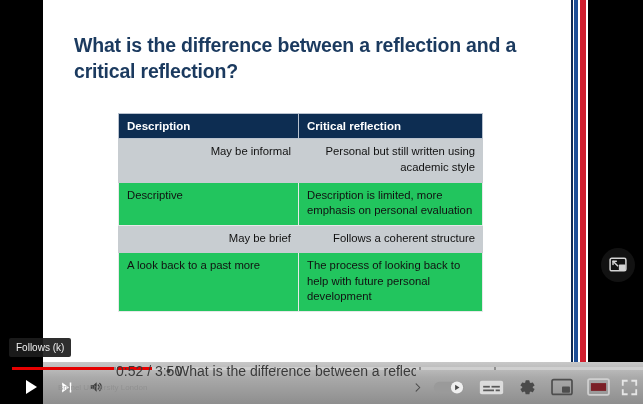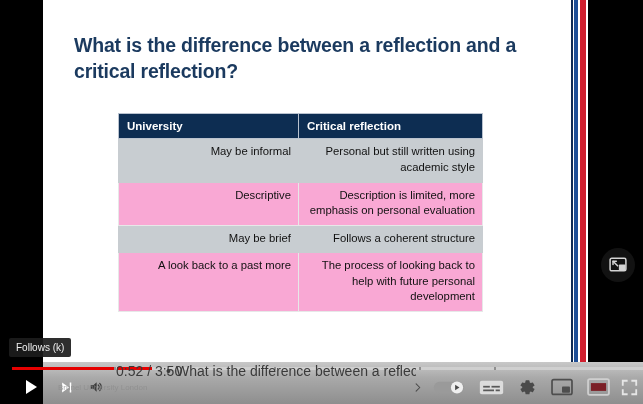--- a/index.html
+++ b/index.html
@@ -32,21 +32,21 @@
   #compare-table{position:absolute;left:75px;top:113px;width:364px;
       border-collapse:collapse;table-layout:fixed;}
   #compare-table col.c1{width:180px;}
   #compare-table col.c2{width:184px;}
   #compare-table th{background:#0d2d52;color:#ffffff;font-size:11.5px;font-weight:bold;
       text-align:left;padding:5px 7px 5px 8px;border:1px solid #b9c2cf;line-height:1.25;}
   #compare-table td{font-size:11.3px;color:#111;text-align:left;
       padding:5px 7px 6px 8px;border:1px solid #ffffff;line-height:1.38;
       vertical-align:top;}
   #compare-table tr.shade td{background:#c8cdd1;text-align:right;}
-  #compare-table tr.light td{background:#f9a8d4;text-align:right;}
+  #compare-table tr.light td{background:#22c55e;}
   #compare-table tr.shade td{border-color:#c8cdd1;}
   #compare-table tr.light td{border-color:#e7e8e8;}
 
   
   #pip-overlay{position:absolute;right:8px;top:248px;width:34px;height:34px;border-radius:50%;
       background:rgba(255,255,255,0.07);display:flex;align-items:center;justify-content:center;}
 
   
   #play-tooltip{position:absolute;left:9px;top:338px;background:rgba(28,28,28,0.92);
       color:#eee;font-size:10px;padding:4px 7px;border-radius:2px;white-space:nowrap;}
@@ -84,21 +84,21 @@
 
       <h1 id="slide-title">What is the difference between a reflection and a critical reflection?</h1>
 
       <table id="compare-table">
         <colgroup>
             <col class="c1">
             <col class="c2">
           </colgroup>
         <thead>
           <tr>
-            <th>University</th>
+            <th>Description</th>
             <th>Critical reflection</th>
           </tr>
         </thead>
         <tbody>
           <tr class="shade">
             <td>May be informal</td>
             <td>Personal but still written using academic style</td>
           </tr>
           <tr class="light">
             <td>Descriptive</td>

